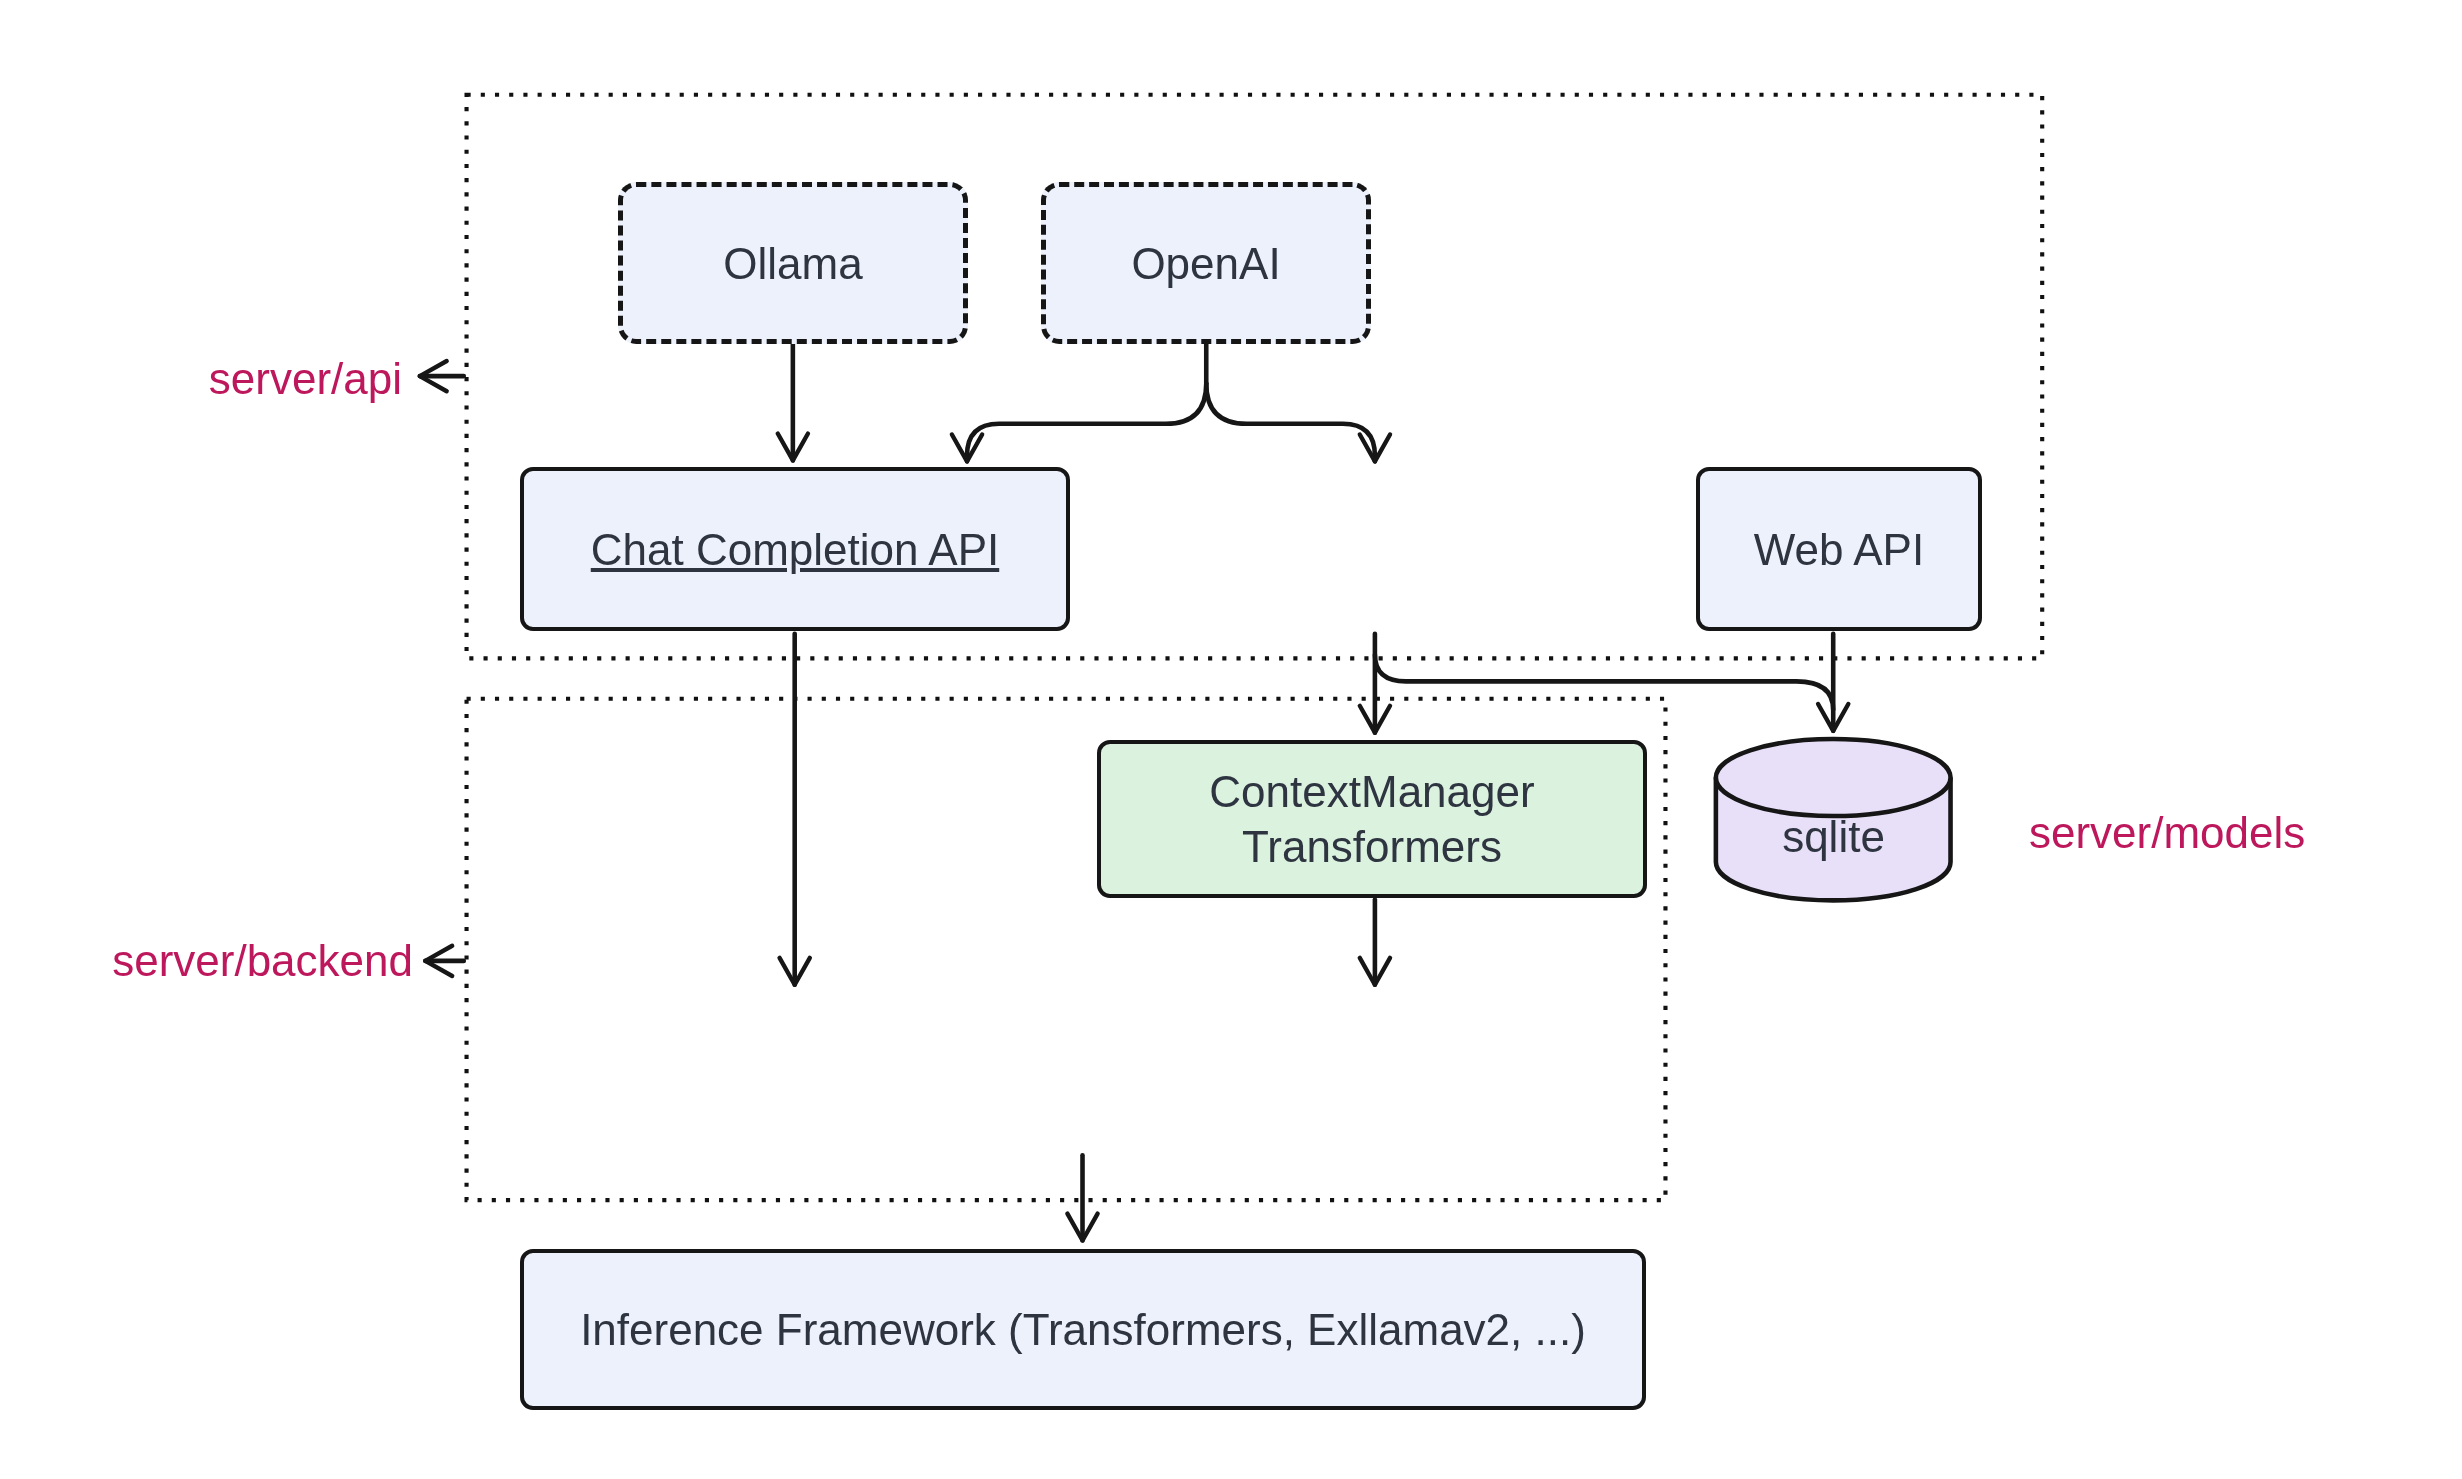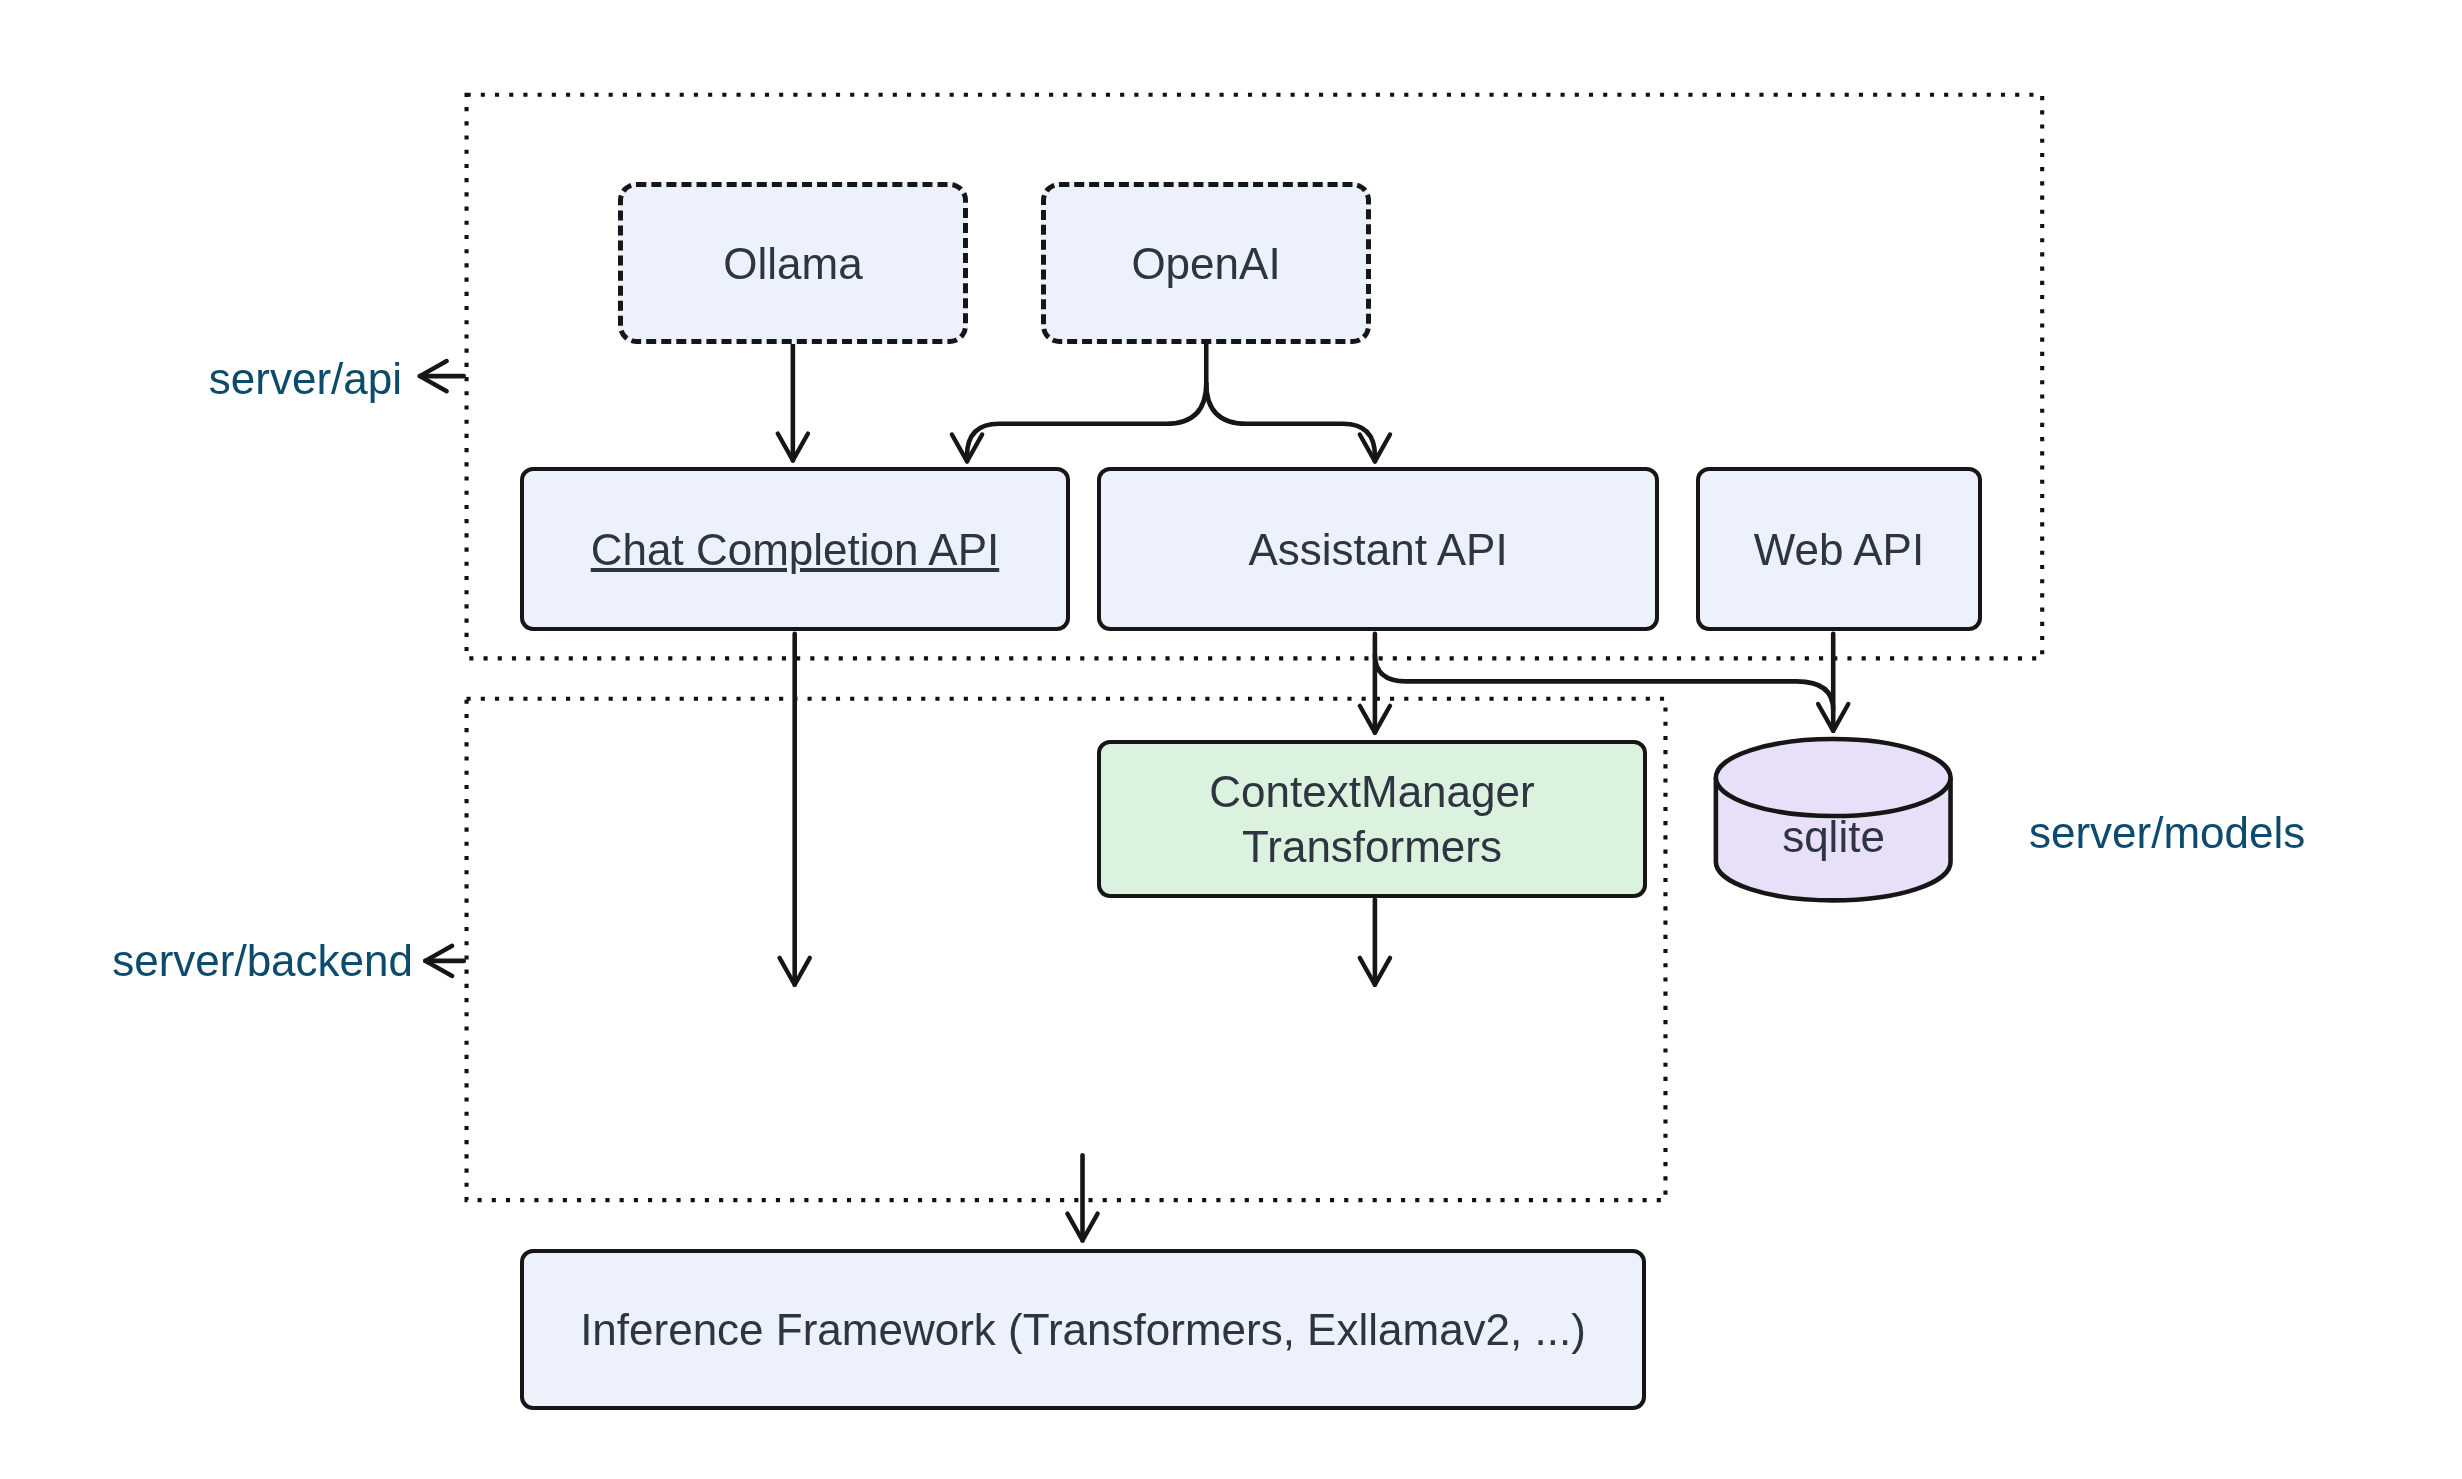--- a/index.html
+++ b/index.html
@@ -55,21 +55,21 @@
     border-radius: 18.3px;
     margin-top: 10px;
   }
   .node.green  { background: #daf2de; }
   .node.yellow { background: #faedc7; }
   .side-label {
     position: absolute;
     font-size: 44px;
     line-height: 55px;
     white-space: nowrap;
-    color: #0c4a6e;
+    color: #be185d;
   }
   .side-label.right-align { text-align: right; }
   .cyl-label {
     position: absolute;
     left: 1716px; top: 811px; width: 235px;
     text-align: center;
     font-size: 44px;
     line-height: 51px;
     color: #2e3440;
   }
@@ -112,23 +112,20 @@
   <div class="node dashed" style="left:618px; top:172px; width:350px; height:162px;">
     <span>Ollama</span>
   </div>
   <div class="node dashed" style="left:1041px; top:172px; width:330px; height:162px;">
     <span>OpenAI</span>
   </div>
 
   <div class="node" style="left:520px; top:467px; width:550px; height:164px;text-decoration:underline;">
     <span>Chat Completion API</span>
   </div>
-  <div class="node" style="left:1097px; top:467px; width:562px; height:164px;">
-    <span>Assistant API</span>
-  </div>
   <div class="node" style="left:1696px; top:467px; width:286px; height:164px;">
     <span>Web API</span>
   </div>
 
   <div class="node green" style="left:1097px; top:740px; width:550px; height:158px;">
     <span>ContextManager</span>
     <span>Transformers</span>
   </div>
   <div class="node" style="left:520px; top:1249px; width:1126px; height:161px;">
     <span>Inference Framework (Transformers, Exllamav2, ...)</span>

